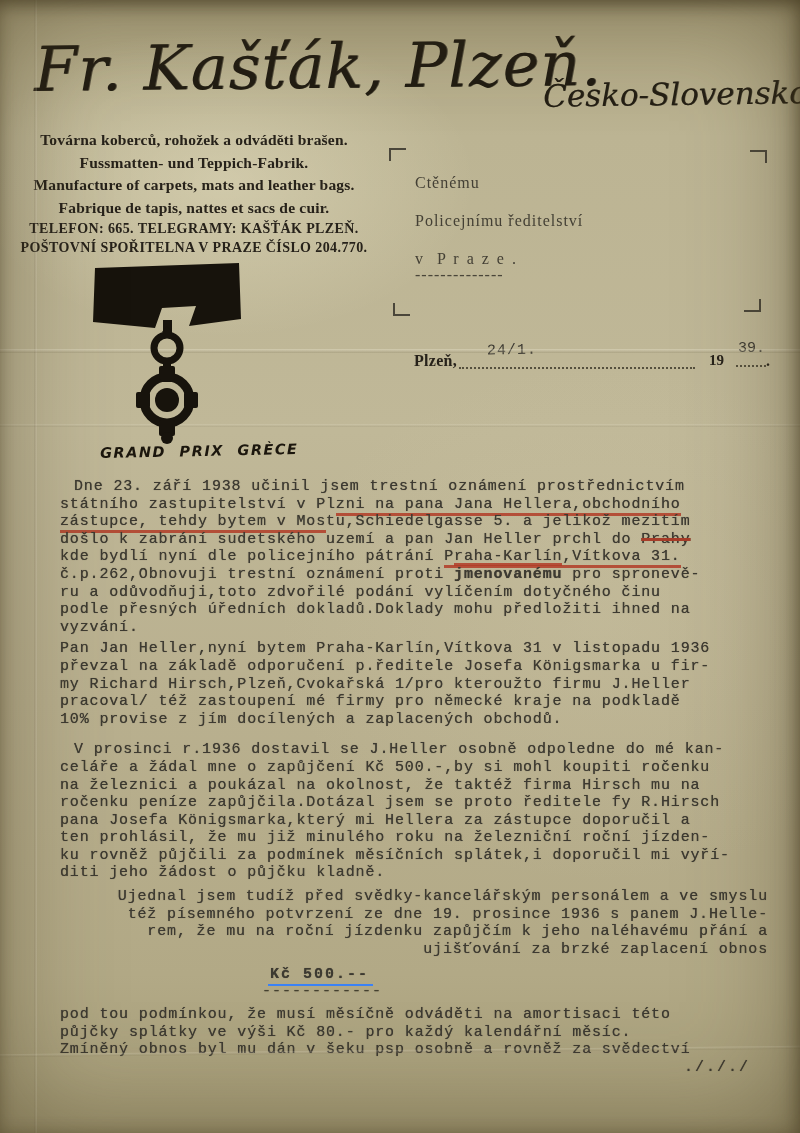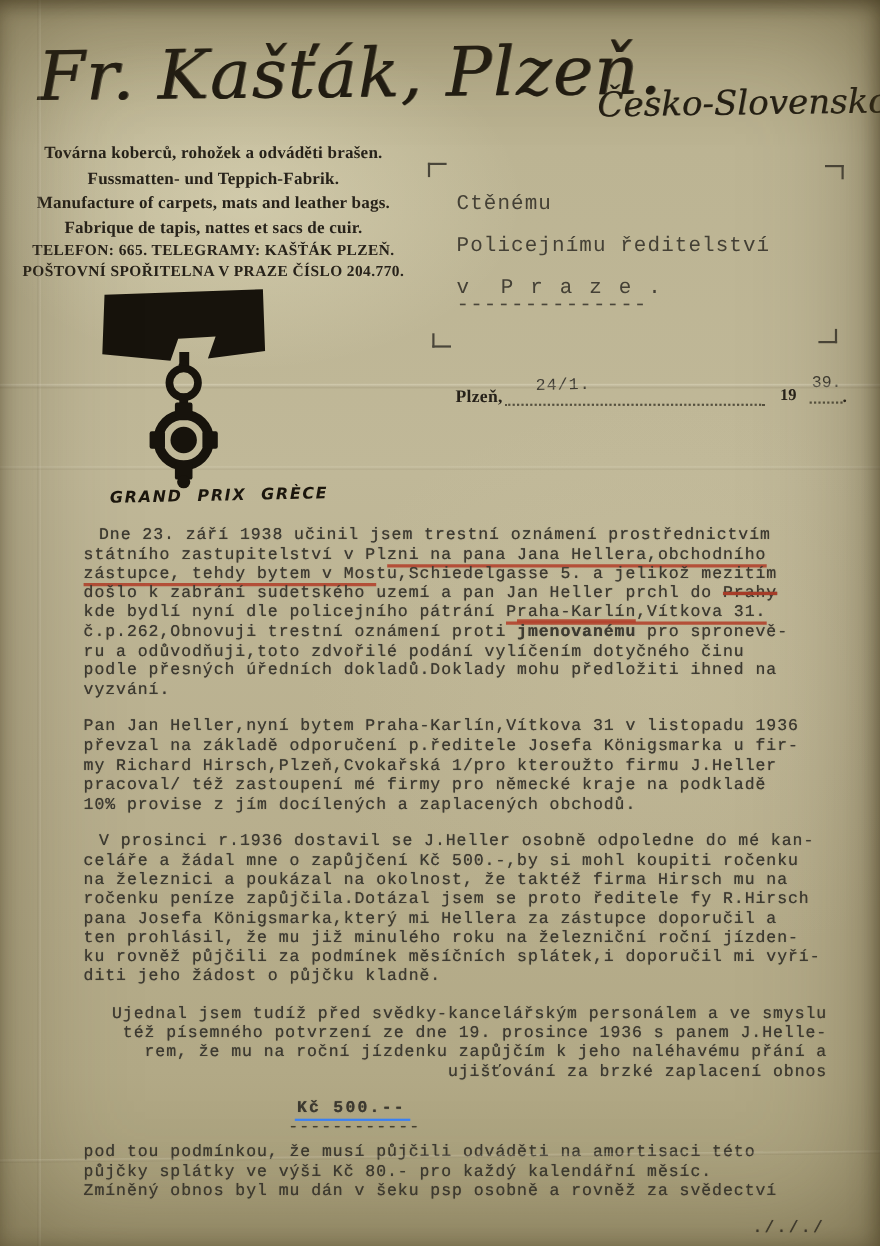--- a/index.html
+++ b/index.html
@@ -44,22 +44,22 @@
     font-weight:bold;font-style:italic;font-size:14.5px;letter-spacing:1.5px;word-spacing:7px;
     color:#1b160d;transform:rotate(-1.2deg);}
 
   
   .addr{position:absolute;left:389px;top:148px;width:378px;height:168px;color:#444035;}
   .cm{position:absolute;width:15px;height:11px;border:0 solid #4a463a;}
   .cm.tl{left:0;top:0;border-left-width:2px;border-top-width:2px;}
   .cm.tr{right:0;top:2px;border-right-width:2px;border-top-width:2px;}
   .cm.bl{left:4px;bottom:0;border-left-width:2px;border-bottom-width:2px;}
   .cm.br{right:6px;bottom:4px;border-right-width:2px;border-bottom-width:2px;}
-  .addr .t{position:absolute;left:26px;font-family:Liberation Mono, monospace;
-    font-size:19px;letter-spacing:1px;white-space:pre;}
+  .addr .t{position:absolute;left:26px;font-family:Liberation Serif, serif;
+    font-size:16px;letter-spacing:1px;white-space:pre;}
   .addr .t1{top:26px;}
   .addr .t2{top:64px;}
   .addr .t3{top:102px;letter-spacing:2px;}
   .addr .t4{top:118px;letter-spacing:1px;color:#4a463a;}
 
   
   .dateline{position:absolute;left:414px;top:352px;width:356px;display:flex;
     align-items:flex-start;color:#27221a;}
   .dl-place{font-size:16px;font-weight:700;letter-spacing:.3px;}
   .dl-dots{flex:1;border-bottom:2px dotted #55503e;height:15px;position:relative;margin:0 2px;}
@@ -68,21 +68,21 @@
   .dl-year{font-size:15px;font-weight:700;margin:0 12px;}
   .dl-dots2{width:30px;border-bottom:2px dotted #55503e;height:13px;position:relative;}
   .dl-typed2{position:absolute;left:2px;top:-12px;font-family:"Liberation Mono",monospace;
     font-size:15px;color:#3e3b33;}
   .dl-dot{font-size:16px;font-weight:700;}
 
   
   .body-flow{position:absolute;left:60px;top:478px;width:708px;
     font-family:"Liberation Mono",monospace;font-size:15px;line-height:17.6px;
     letter-spacing:.85px;color:#3d3a31;text-shadow:0 0 .7px rgba(61,58,49,.85);}
-  .para{margin:16px;}
+  .para{margin:0;}
   .para.ind{text-indent:14px;}
   .red-u{border-bottom:3px solid rgba(177,60,39,.85);}
   .red-s{text-decoration:line-through;text-decoration-color:rgba(177,60,39,.9);
     text-decoration-thickness:3px;}
   .red-o{border-top:3.5px solid rgba(177,60,39,.85);font-weight:bold;}
   .amount-block{margin-left:208px;}
   .amount{display:inline-block;font-weight:bold;letter-spacing:2px;
     border-bottom:2px solid #3b82f6;padding:0 4px 0 2px;}
   .amount-dashes{letter-spacing:1px;line-height:12px;margin-left:-6px;color:#45412f;}
   .closing-mark{text-align:right;padding-right:18px;letter-spacing:2px;}
@@ -150,17 +150,17 @@
   </span>
   <span class="dl-dot">.</span>
 </div>
 
 <div class="body-flow">
     <div class="para ind" style="margin-top: 0px;"><span>Dne 23. září 1938 učinil jsem trestní oznámení prostřednictvím</span><br><span>státního zastupitelství v Pl</span><span class="red-u">zni na pana Jana Hellera,obchodního</span><br><span class="red-u">zástupce, tehdy bytem v Mos</span><span>tu,Schiedelgasse 5. a jelikož mezitím</span><br><span>došlo k zabrání sudetského uzemí a pan Jan Heller prchl do </span><span class="red-s">Prahy</span><br><span>kde bydlí nyní dle policejního pátrání </span><span class="red-u">Praha-Karlín,Vítkova 31.</span><br><span>č.p.262,Obnovuji trestní oznámení proti </span><span class="red-o">jmenovanému</span><span> pro spronevě-</span><br><span>ru a odůvodňuji,toto zdvořilé podání vylíčením dotyčného činu</span><br><span>podle přesných úředních dokladů.Doklady mohu předložiti ihned na</span><br><span>vyzvání.</span></div>
     <div class="para" style="margin-top: 4px;"><span>Pan Jan Heller,nyní bytem Praha-Karlín,Vítkova 31 v listopadu 1936</span><br><span>převzal na základě odporučení p.ředitele Josefa Königsmarka u fir-</span><br><span>my Richard Hirsch,Plzeň,Cvokařská 1/pro kteroužto firmu J.Heller</span><br><span>pracoval/ též zastoupení mé firmy pro německé kraje na podkladě</span><br><span>10% provise z jím docílených a zaplacených obchodů.</span></div>
     <div class="para ind" style="margin-top: 13px;"><span>V prosinci r.1936 dostavil  se J.Heller osobně odpoledne do mé kan-</span><br><span>celáře a žádal mne o zapůjčení Kč 500.-,by si mohl koupiti ročenku</span><br><span>na železnici a poukázal na okolnost, že taktéž firma Hirsch mu na</span><br><span>ročenku peníze zapůjčila.Dotázal jsem se proto ředitele fy R.Hirsch</span><br><span>pana Josefa Königsmarka,který mi Hellera za zástupce doporučil a</span><br><span>ten prohlásil, že mu již minulého roku na železniční roční jízden-</span><br><span>ku rovněž půjčili za podmínek měsíčních splátek,i doporučil mi vyří-</span><br><span>diti jeho žádost o půjčku kladně.</span></div>
     <div class="para ind" style="margin-top: 6px; text-align: right;"><span>Ujednal jsem tudíž před svědky-kancelářským personálem a ve smyslu</span><br><span>též písemného potvrzení ze dne 19. prosince 1936 s panem J.Helle-</span><br><span>rem, že mu na roční jízdenku zapůjčím k jeho naléhavému přání a</span><br><span>ujišťování za brzké zaplacení obnos</span></div>
     <div class="amount-block" style="margin-top: 8px;"><div class="amount">Kč 500.--</div><div class="amount-dashes">------------</div></div>
-    <div class="para" style="margin-top: 8px;"><span>pod tou podmínkou, že musí půjčili odváděti na amortisaci této</span><br><span>půjčky splátky ve výši Kč 80.- pro každý kalendářní měsíc.</span><br><span>Zmíněný obnos byl mu dán v šeku psp osobně a rovněž za svědectví</span></div>
+    <div class="para" style="margin-top: 8px;"><span>pod tou podmínkou, že musí měsíčně odváděti na amortisaci této</span><br><span>půjčky splátky ve výši Kč 80.- pro každý kalendářní měsíc.</span><br><span>Zmíněný obnos byl mu dán v šeku psp osobně a rovněž za svědectví</span></div>
     <div class="closing-mark" style="margin-top: 0px;">./././</div>
   </div>
 
 <div class="vignette"></div>
 
 </body></html>

